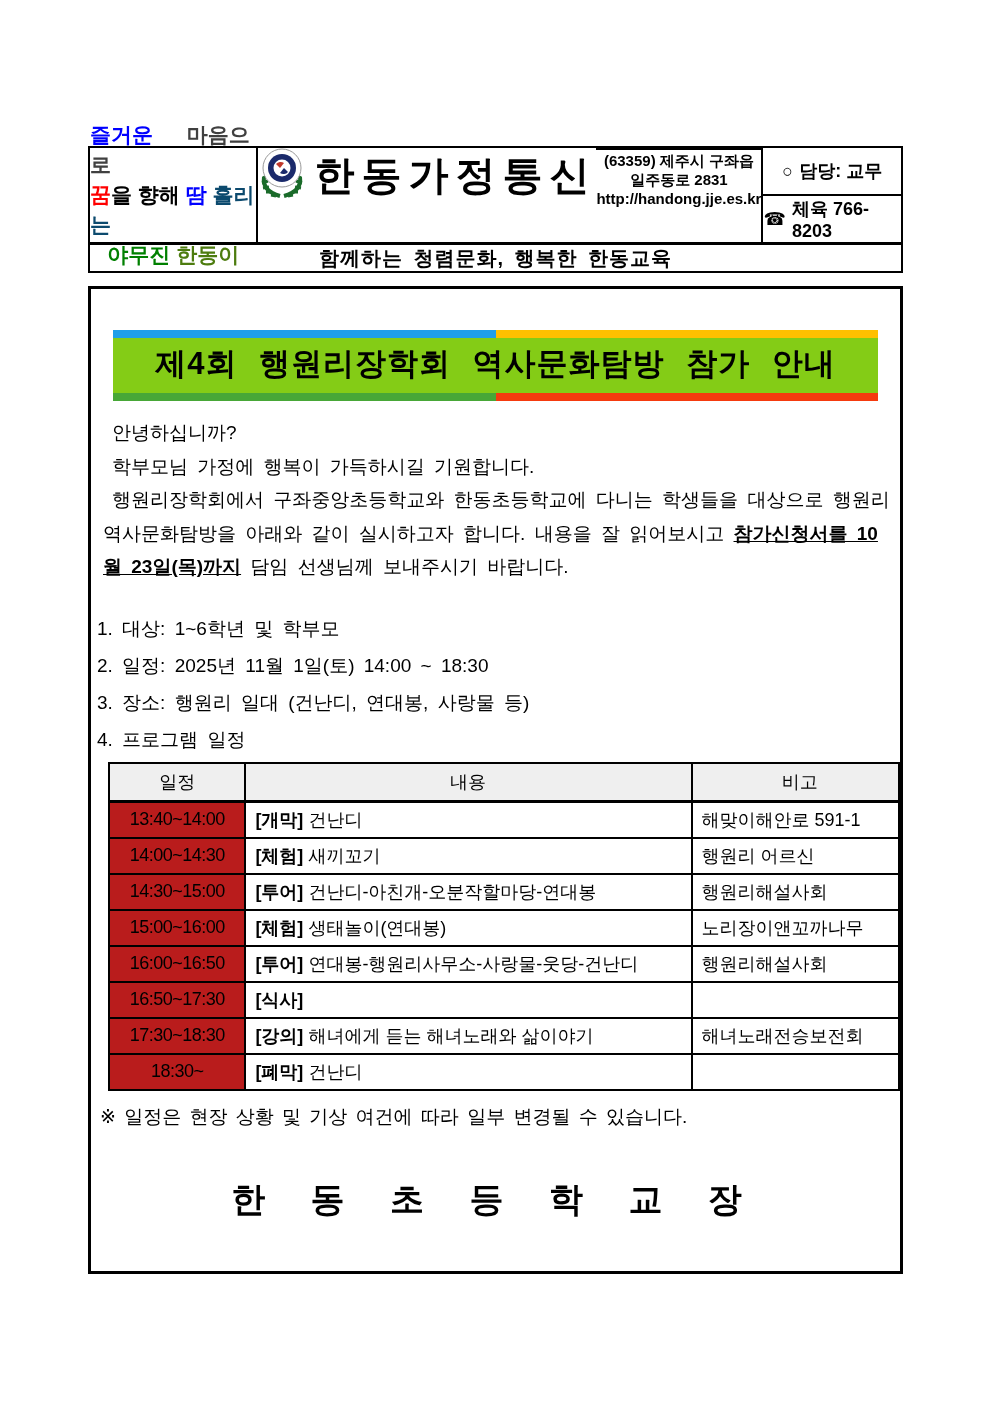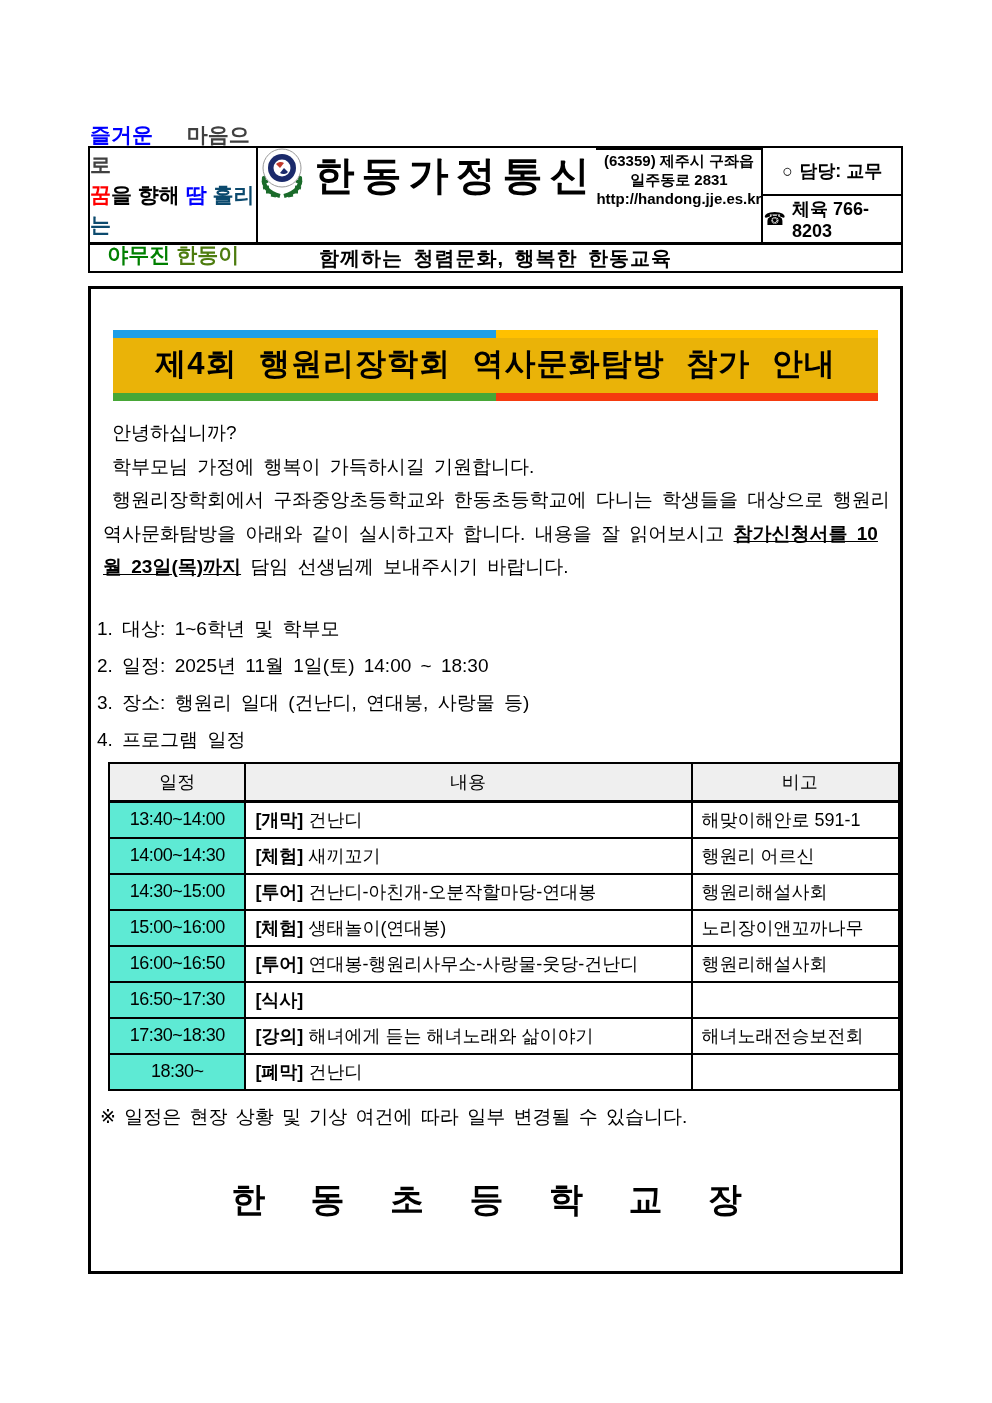--- a/index.html
+++ b/index.html
@@ -20,34 +20,34 @@
   .right-cell { flex:1; display:flex; align-items:center; justify-content:center; font-weight:bold; font-size:18px; gap:6px; }
   .right-cell.bottom { border-top:2px solid #000; }
   .header-banner { border-top:3px solid #000; text-align:center; font-weight:bold; font-size:20px; height:26px; line-height:26px; letter-spacing:1px; word-spacing:4px; }
 
   
   .main-box { position:absolute; left:88px; top:286px; width:815px; height:988px; border:3px solid #000; box-sizing:border-box; }
 
   .title-banner { margin:41px auto 0 auto; width:765px; }
   .stripes { display:flex; height:8px; }
   .stripes .half { flex:1; }
-  .title-text { background:#eab308; font-size:31px; font-weight:bold; text-align:center;
+  .title-text { background:#84cc16; font-size:31px; font-weight:bold; text-align:center;
                 padding:5px 0 8px 0; word-spacing:12px; letter-spacing:1px; }
 
   .body-block { margin:15px 10px 0 12px; font-size:19px; line-height:33.5px; word-spacing:4px; }
   .body-block p { margin:0; text-indent:9px; }
   .para-bold { font-weight:bold; text-decoration:underline; }
 
   .items { margin:26px 0 0 6px; font-size:19px; line-height:37px; word-spacing:4px; }
   .items div { white-space:nowrap; }
 
   table.schedule { border-collapse:collapse; margin:4px 0 0 17px; table-layout:fixed; }
   table.schedule th, table.schedule td { border:2px solid #000; font-size:18px; overflow:hidden; white-space:nowrap; }
   table.schedule th { background:#EFEFEF; font-weight:normal; height:34px; border-bottom:3px solid #000; }
-  td.col-time { width:133px; background:#5eead4; text-align:center; height:32px; letter-spacing:-0.5px; }
+  td.col-time { width:133px; background:#b91c1c; text-align:center; height:32px; letter-spacing:-0.5px; }
   td.col-content { width:435px; text-align:left; padding-left:9px; }
   td.col-note { width:196px; text-align:left; padding-left:9px; }
   td.col-content b { font-weight:bold; }
 
   .caution { margin:13px 0 0 9px; font-size:19px; word-spacing:3px; }
   .date-line { text-align:center; margin-top:60px; font-size:23px; font-weight:bold; letter-spacing:3px; word-spacing:8px; }
   .signature { text-align:center; margin-top:47px; font-size:34px; font-weight:bold; letter-spacing:18px; }
 </style>
 </head>
 <body>

